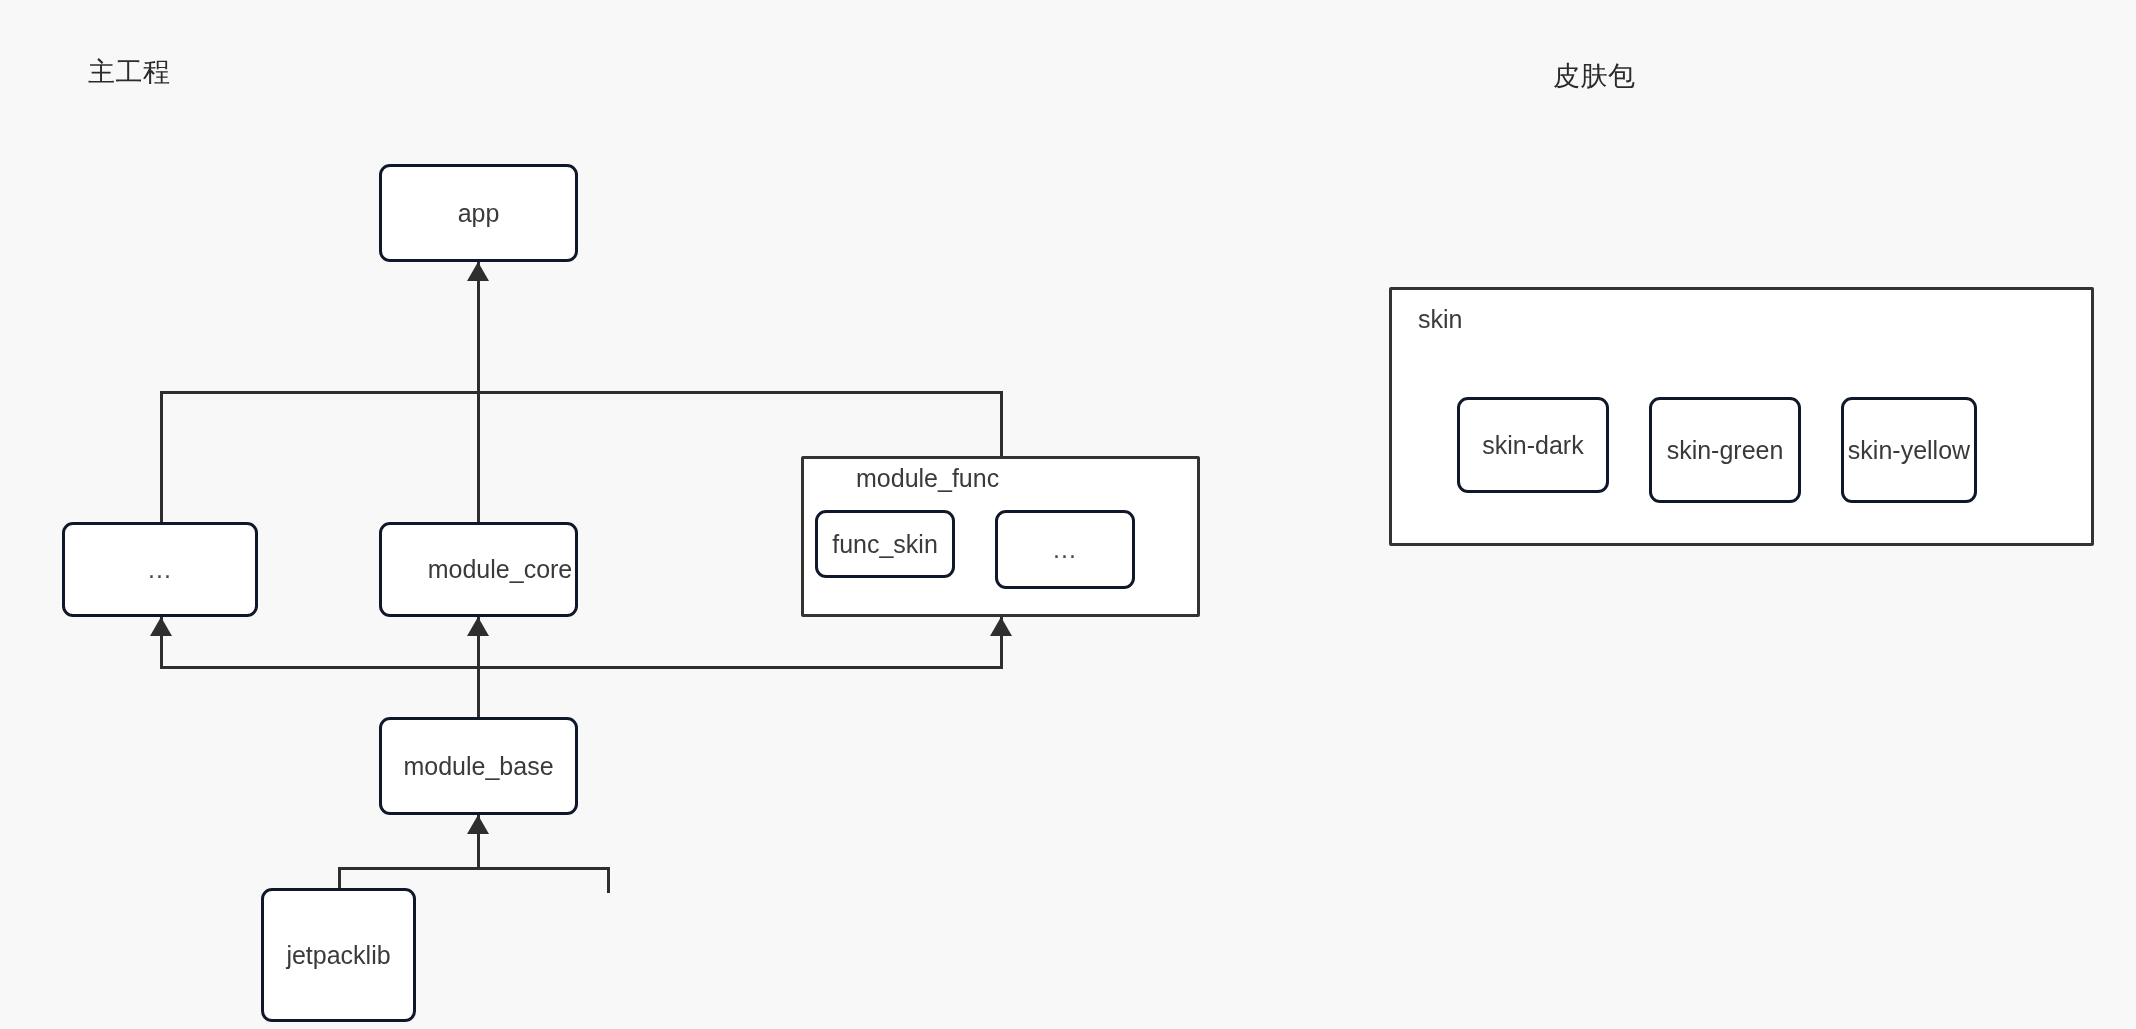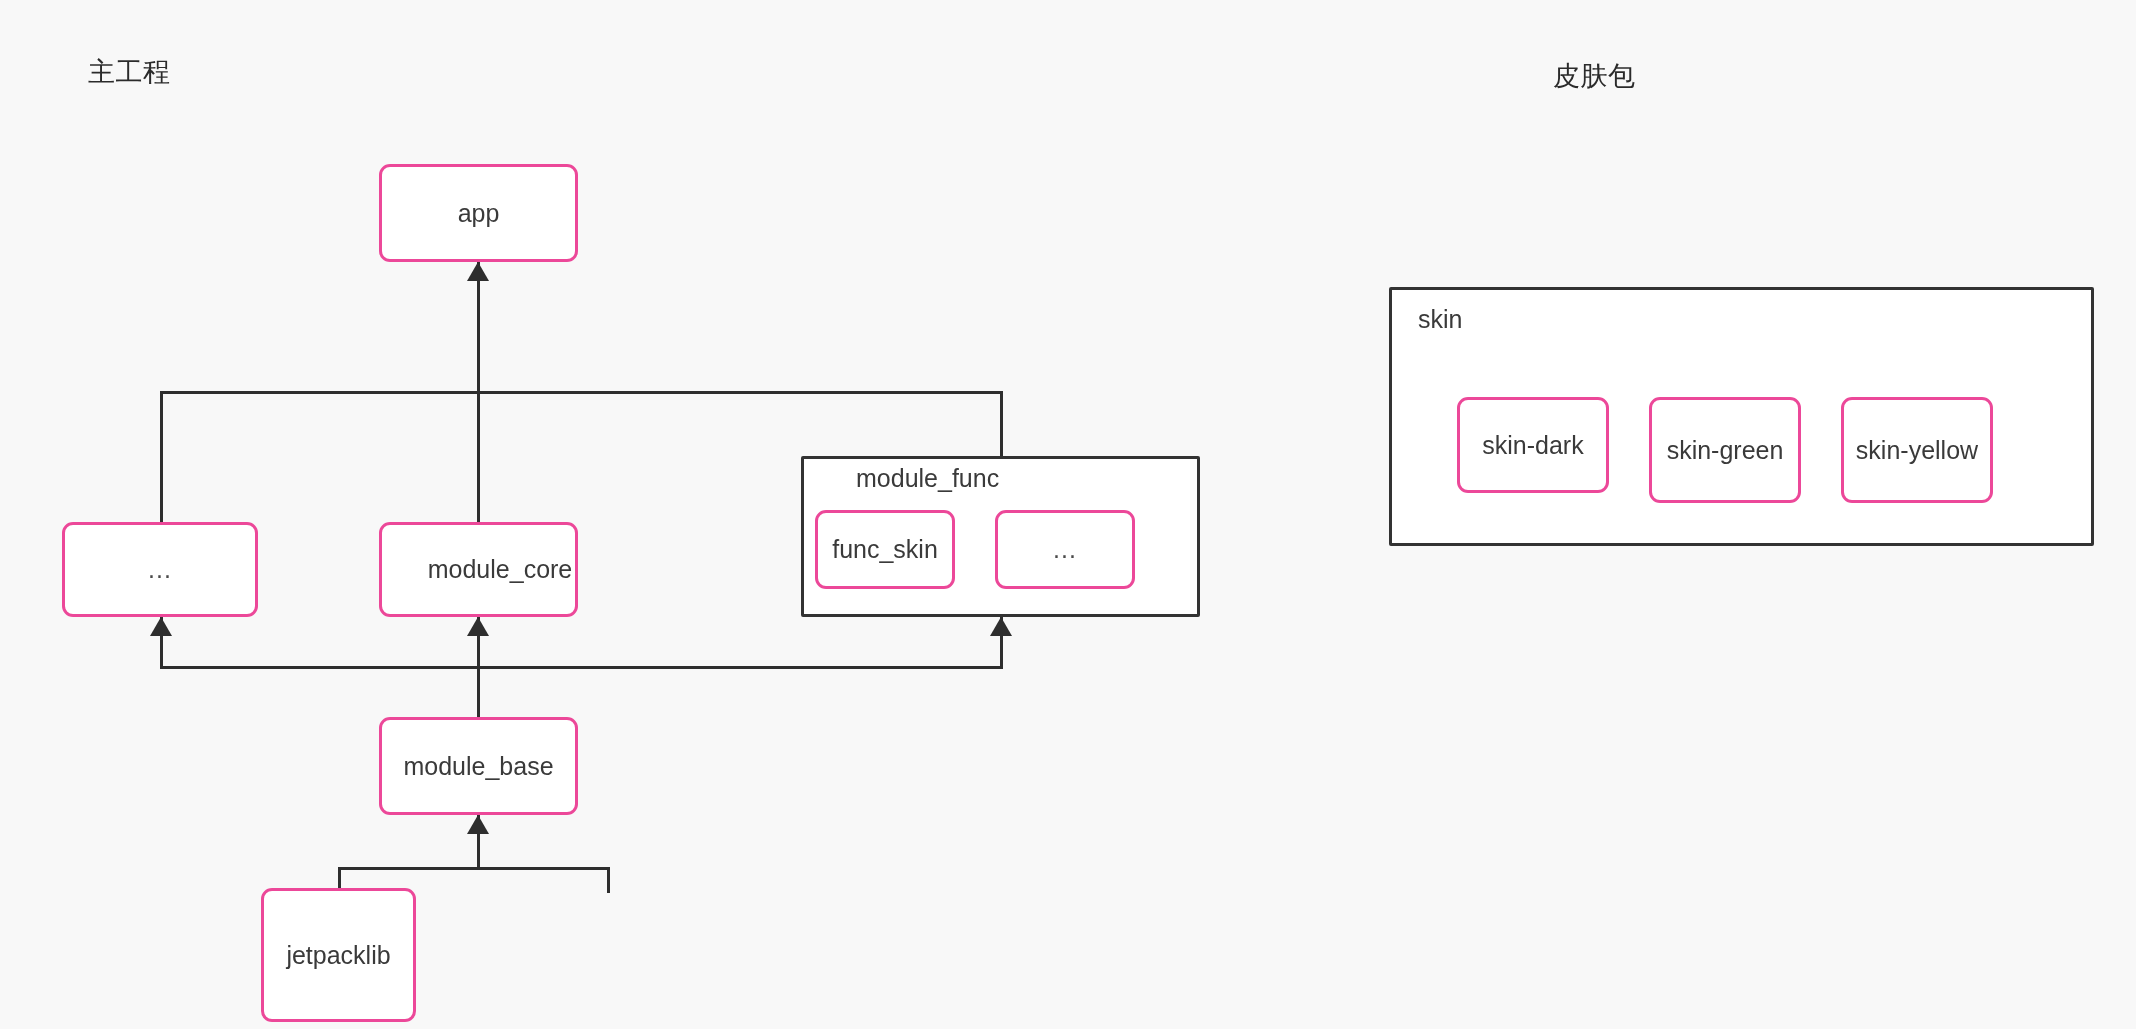--- a/index.html
+++ b/index.html
@@ -23,21 +23,21 @@
     font-size: 27px;
     font-weight: normal;
     color: #2b2b2b;
     letter-spacing: 0.5px;
     white-space: nowrap;
   }
   .node {
     position: absolute;
     box-sizing: border-box;
     background: #ffffff;
-    border: 3px solid #ec4899;
+    border: 3px solid #0f172a;
     border-radius: 11px;
     display: flex;
     align-items: center;
     justify-content: center;
     font-size: 25px;
     color: #3a3a3a;
     z-index: 5;
   }
   .node .node-label {
     line-height: 1;
@@ -139,36 +139,36 @@
   </div>
 
   <div class="node" style="left:261px; top:888px; width:155px; height:134px;">
     <span class="node-label">jetpacklib</span>
   </div>
 
 
   <div class="group-box" style="left:801px; top:456px; width:399px; height:161px;"></div>
   <div class="group-title" style="left:816px; top:464px;margin-left:40px;">module_func</div>
 
-  <div class="node" style="left:815px; top:510px; width:140px; height:79px;">
+  <div class="node" style="left:815px; top:510px; width:140px; height:68px;">
     <span class="node-label">func_skin</span>
   </div>
 
   <div class="node" style="left:995px; top:510px; width:140px; height:79px;">
     <span class="node-label ellipsis-label">...</span>
   </div>
 
   <div class="group-box" style="left:1389px; top:287px; width:705px; height:259px;"></div>
   <div class="group-title" style="left:1418px; top:305px;">skin</div>
 
   <div class="node" style="left:1457px; top:397px; width:152px; height:96px;">
     <span class="node-label">skin-dark</span>
   </div>
 
   <div class="node" style="left:1649px; top:397px; width:152px; height:106px;">
     <span class="node-label">skin-green</span>
   </div>
 
-  <div class="node" style="left:1841px; top:397px; width:152px; height:106px;">
+  <div class="node" style="left:1841px; top:397px; width:136px; height:106px;">
     <span class="node-label">skin-yellow</span>
   </div>
 
 </div>
 
 </body></html>

